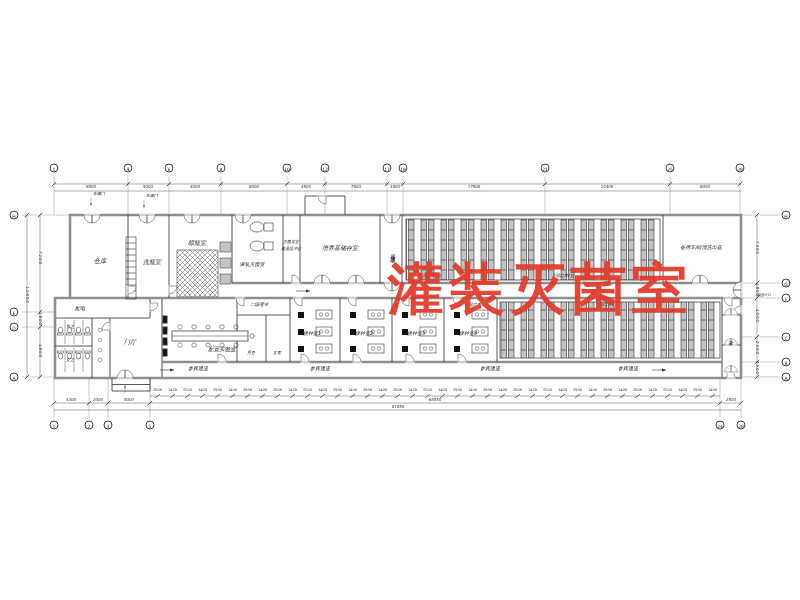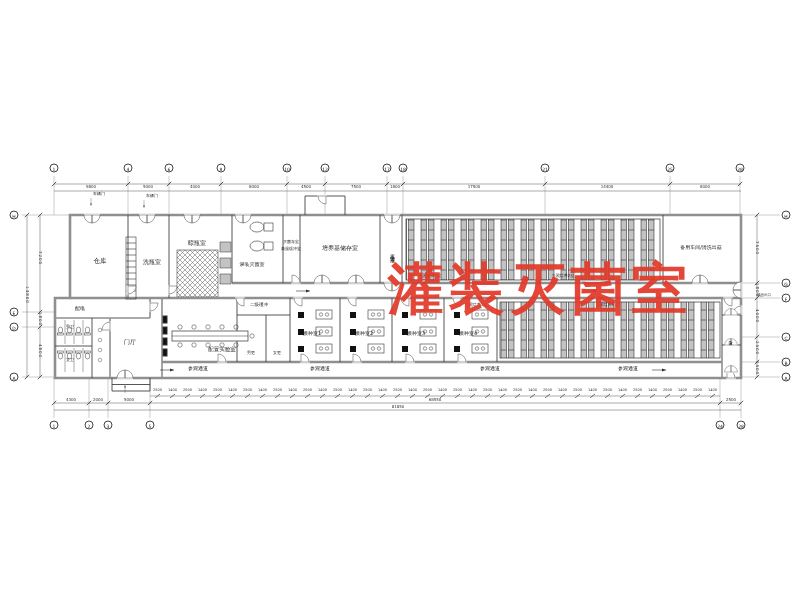--- a/index.html
+++ b/index.html
@@ -1,19 +1,19 @@
 <!DOCTYPE html>
 <html><head>
 <meta charset="utf-8">
 <style>
   html,body{margin:0;padding:0;background:#fff;}
   .sheet{position:relative;width:800px;height:600px;background:#fff;overflow:hidden;
          font-family:"DejaVu Sans","Liberation Sans",sans-serif;}
   .sheet svg{position:absolute;left:0;top:0;}
-  .lbl{position:absolute;transform:translate(-50%,-50%);color:#1a1a1a;white-space:nowrap;line-height:1;}
+  .lbl{position:absolute;transform:translate(-50%,-50%);color:#1a1a1a;white-space:nowrap;line-height:1;font-style:italic;}
   .lbl.v{writing-mode:vertical-rl;letter-spacing:1px;transform:translate(-50%,-50%);}
   .dim{color:#333;}
   .bubble{position:absolute;width:9px;height:9px;border:0.8px solid #444;border-radius:50%;
           font-size:4.5px;line-height:9px;text-align:center;transform:translate(-50%,-50%);
           color:#222;background:#fff;box-sizing:border-box;}
   .runrow{position:absolute;left:150px;top:389px;width:570px;display:flex;}
   .runrow span{flex:1;font-size:3.5px;text-align:center;color:#333;line-height:1;}
   .wm{position:absolute;left:540px;top:290px;transform:translate(-50%,-50%);
       font-size:56px;font-weight:bold;letter-spacing:5px;white-space:nowrap;opacity:.93;}
 </style>

